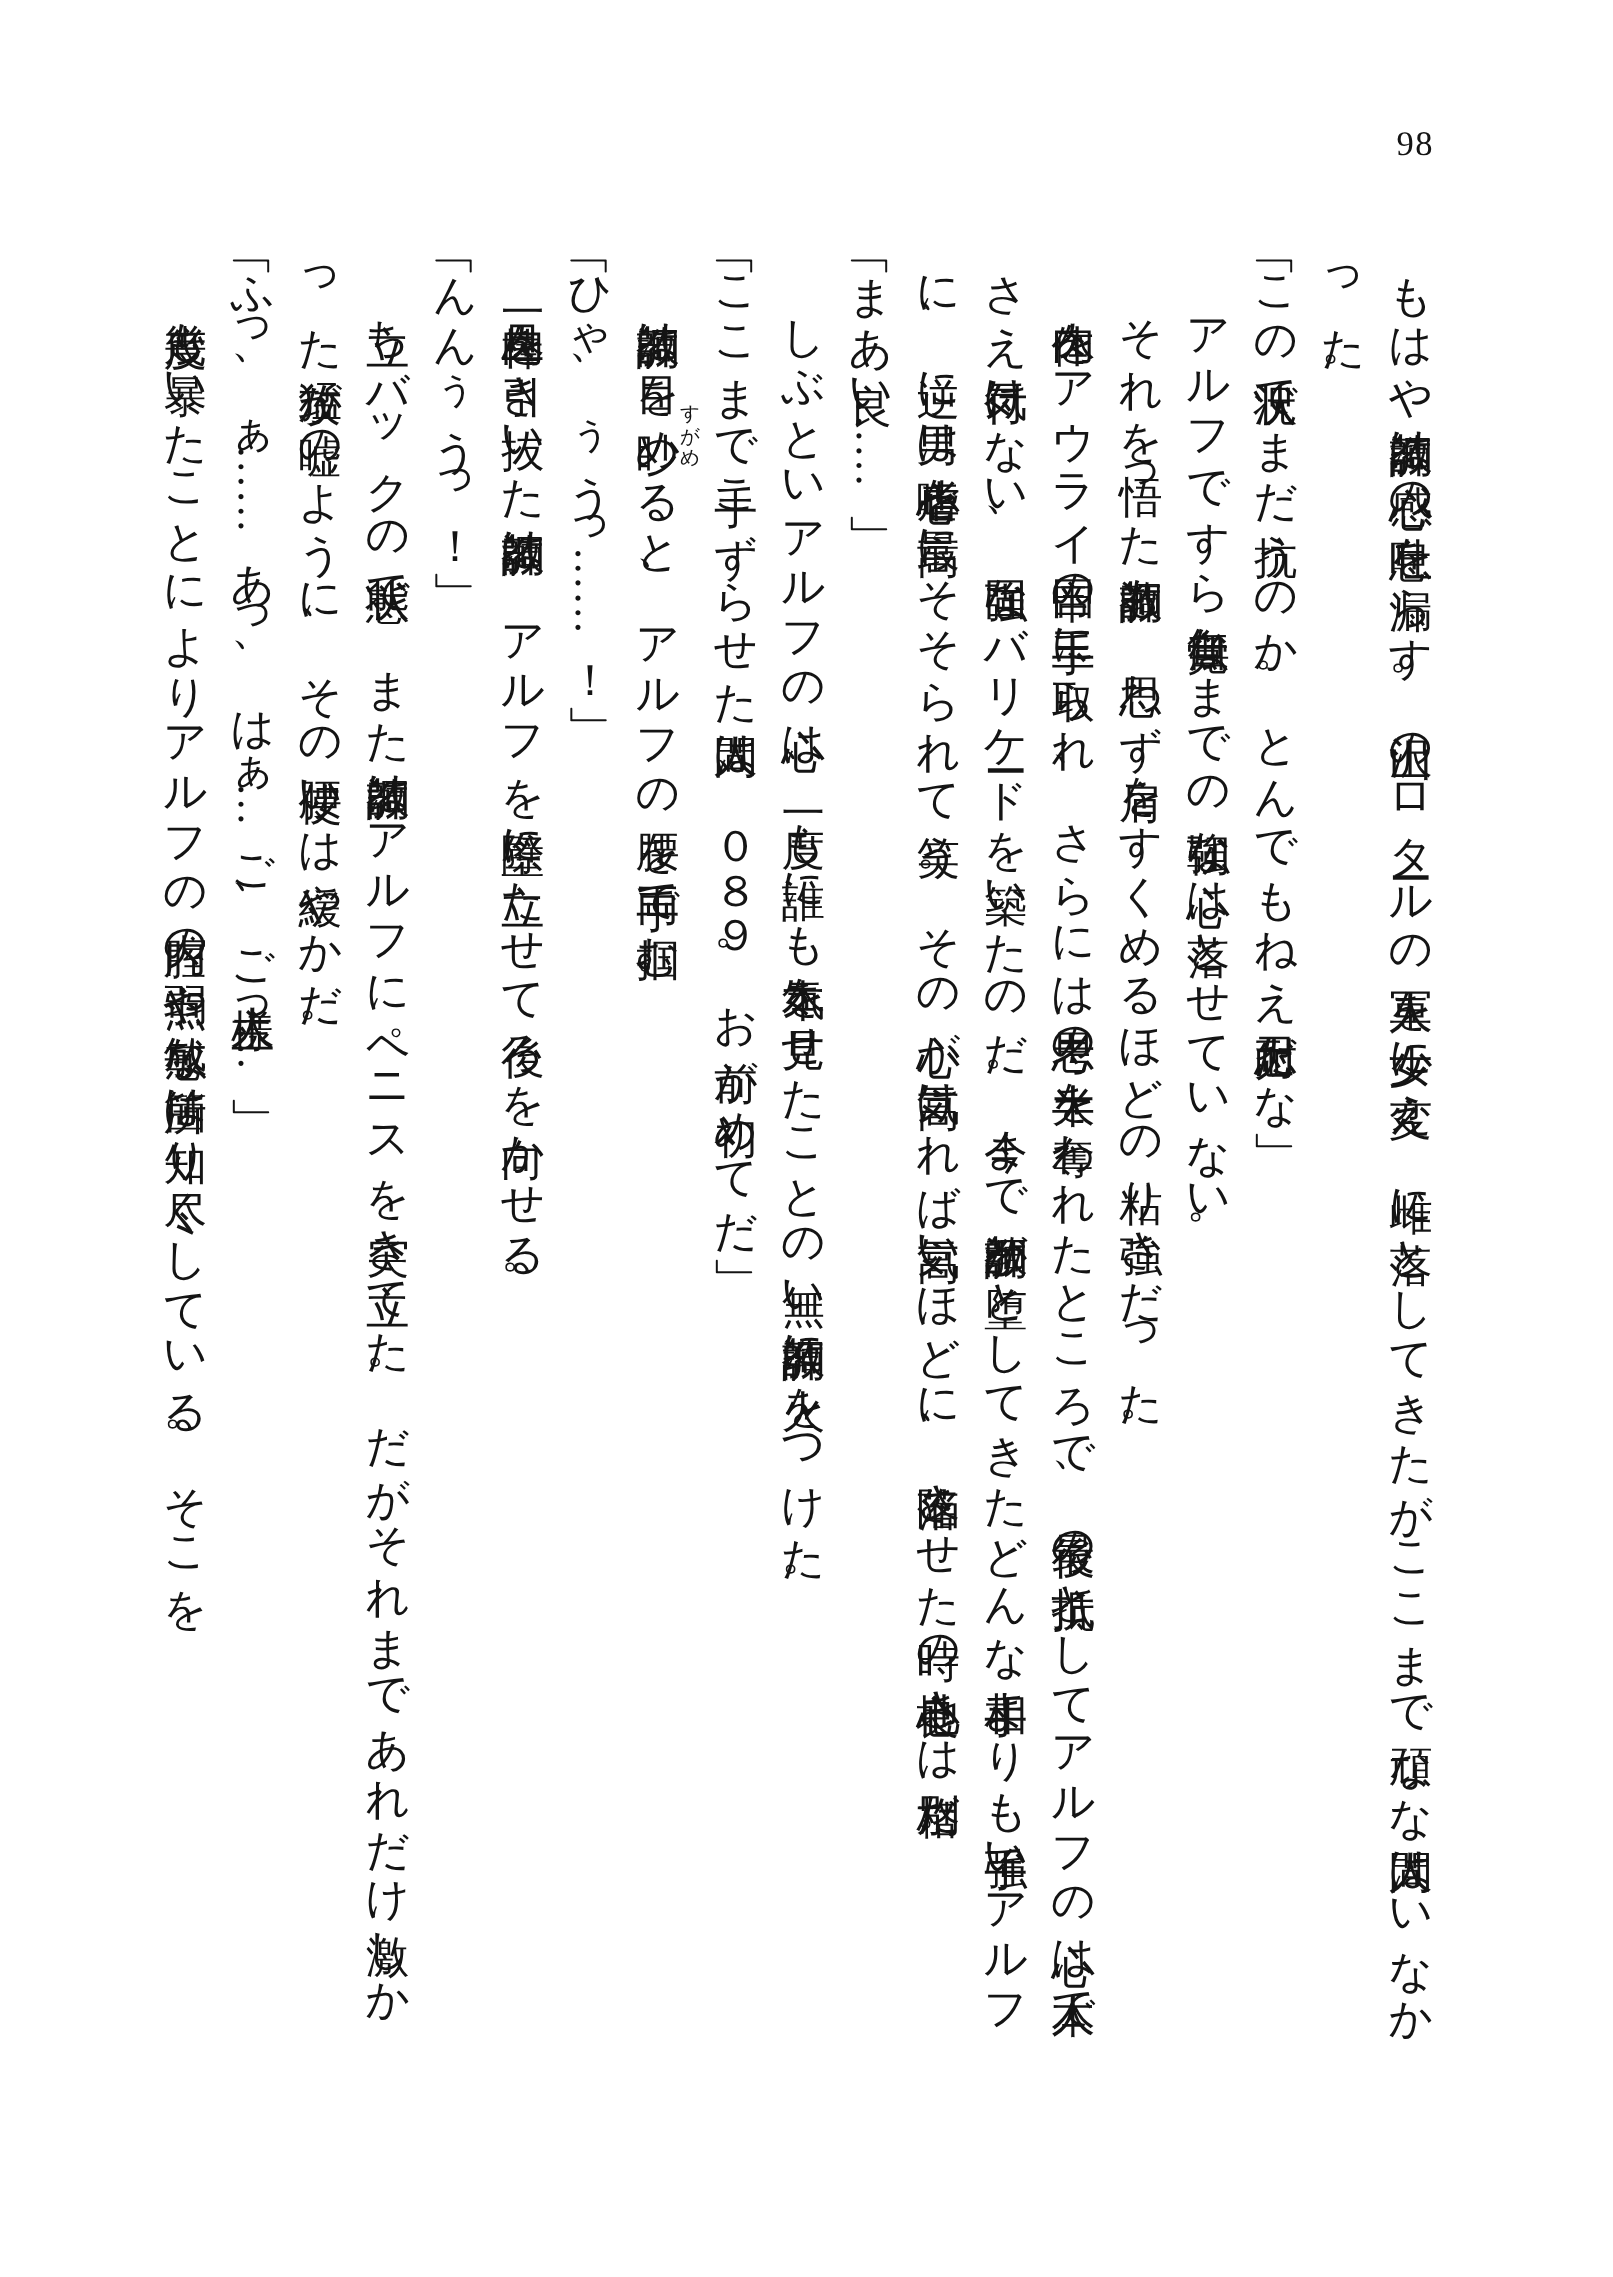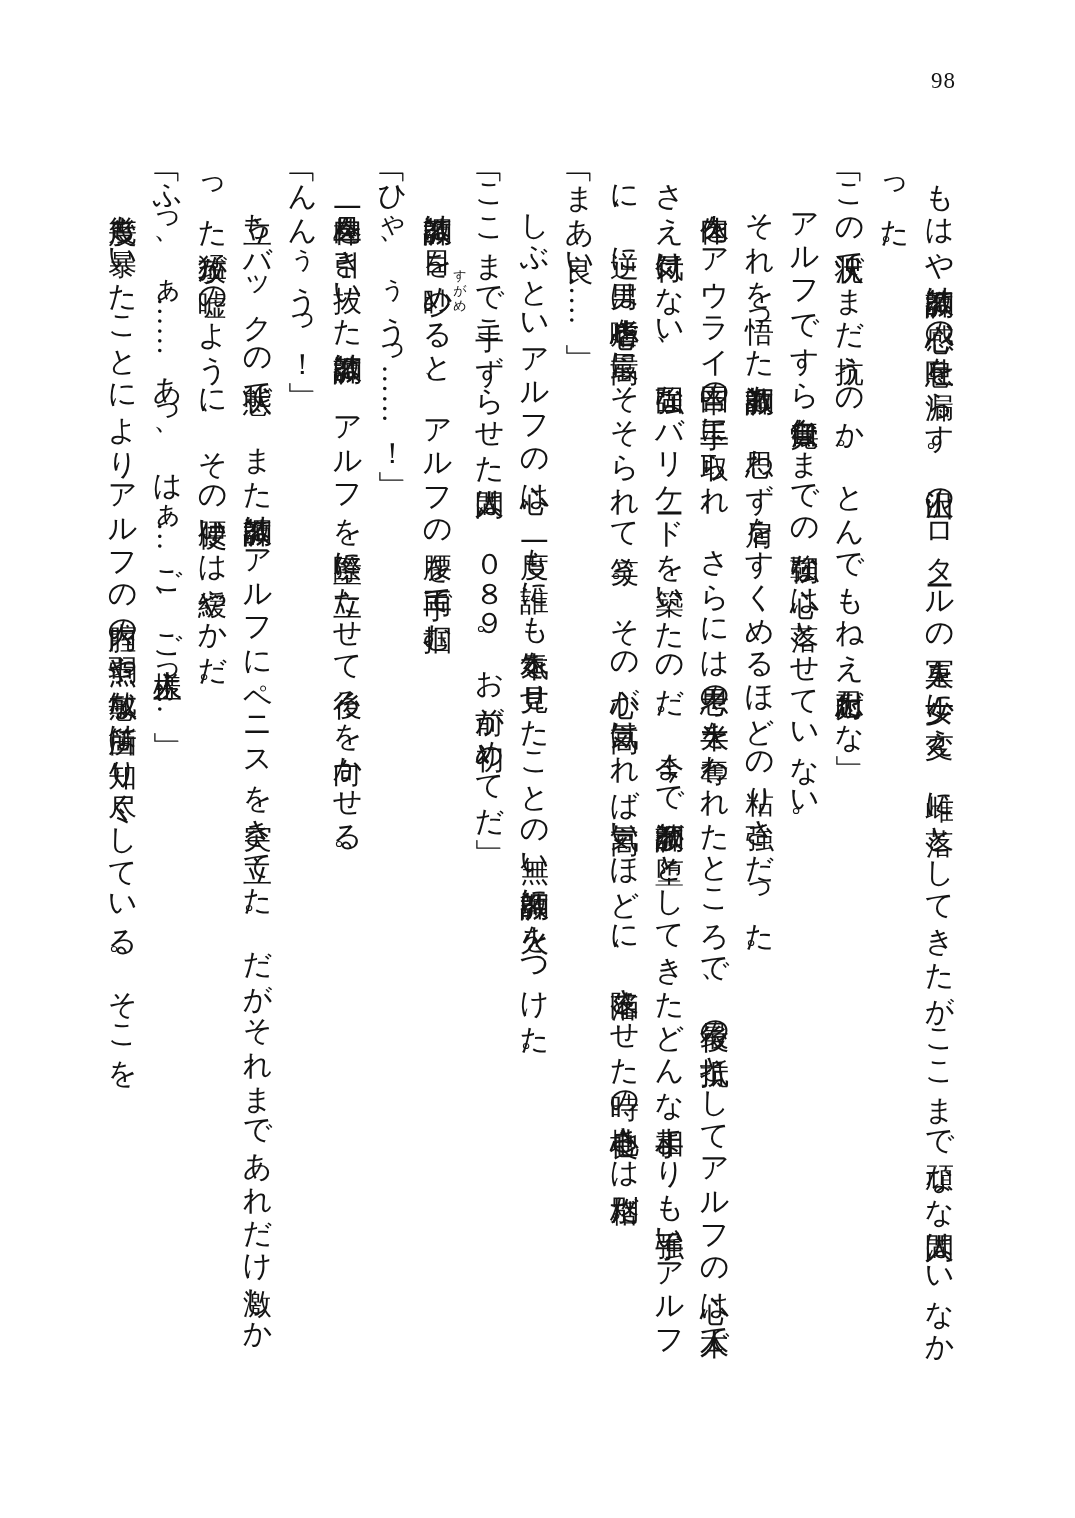--- a/index.html
+++ b/index.html
@@ -14,21 +14,21 @@
     overflow: hidden;
     font-family: "Liberation Serif", "DejaVu Serif", serif;
   }
   .page {
     position: absolute;
     inset: 0;
     background: #ffffff;
   }
   .page-number {
     position: absolute;
-    top: 68px;
+    top: 83px;
     left: 931px;
     font-size: 23px;
     letter-spacing: 1px;
     color: #141414;
   }
   .text-block {
     position: absolute;
     top: 164px;
     right: 113px;
     width: 902px;

